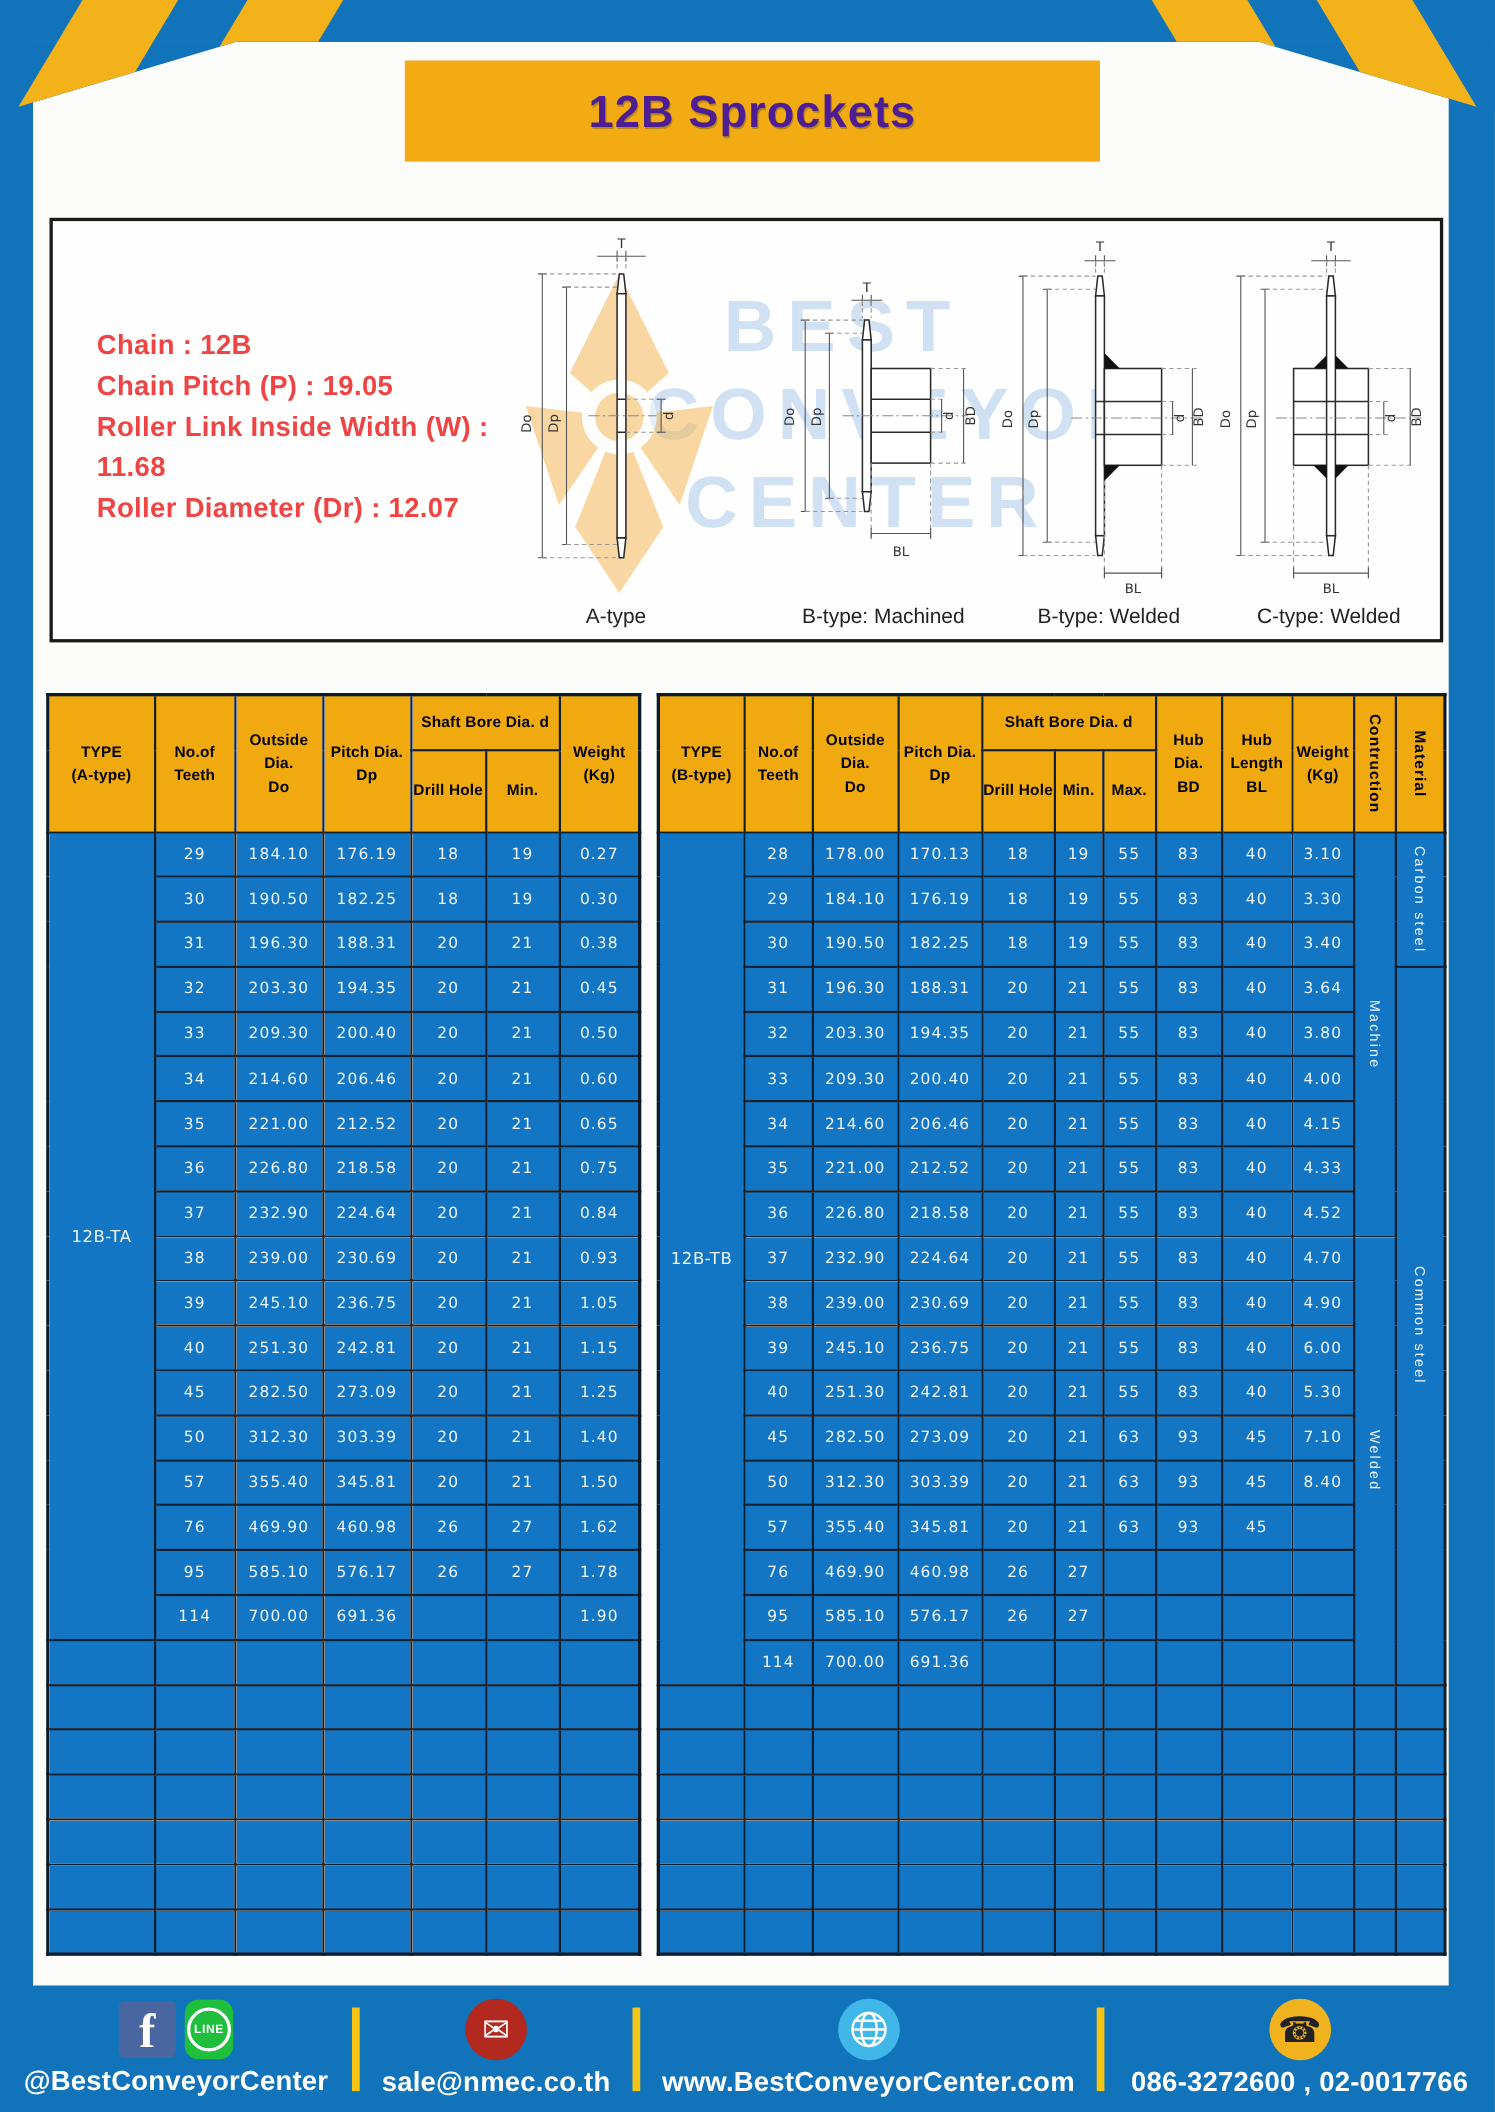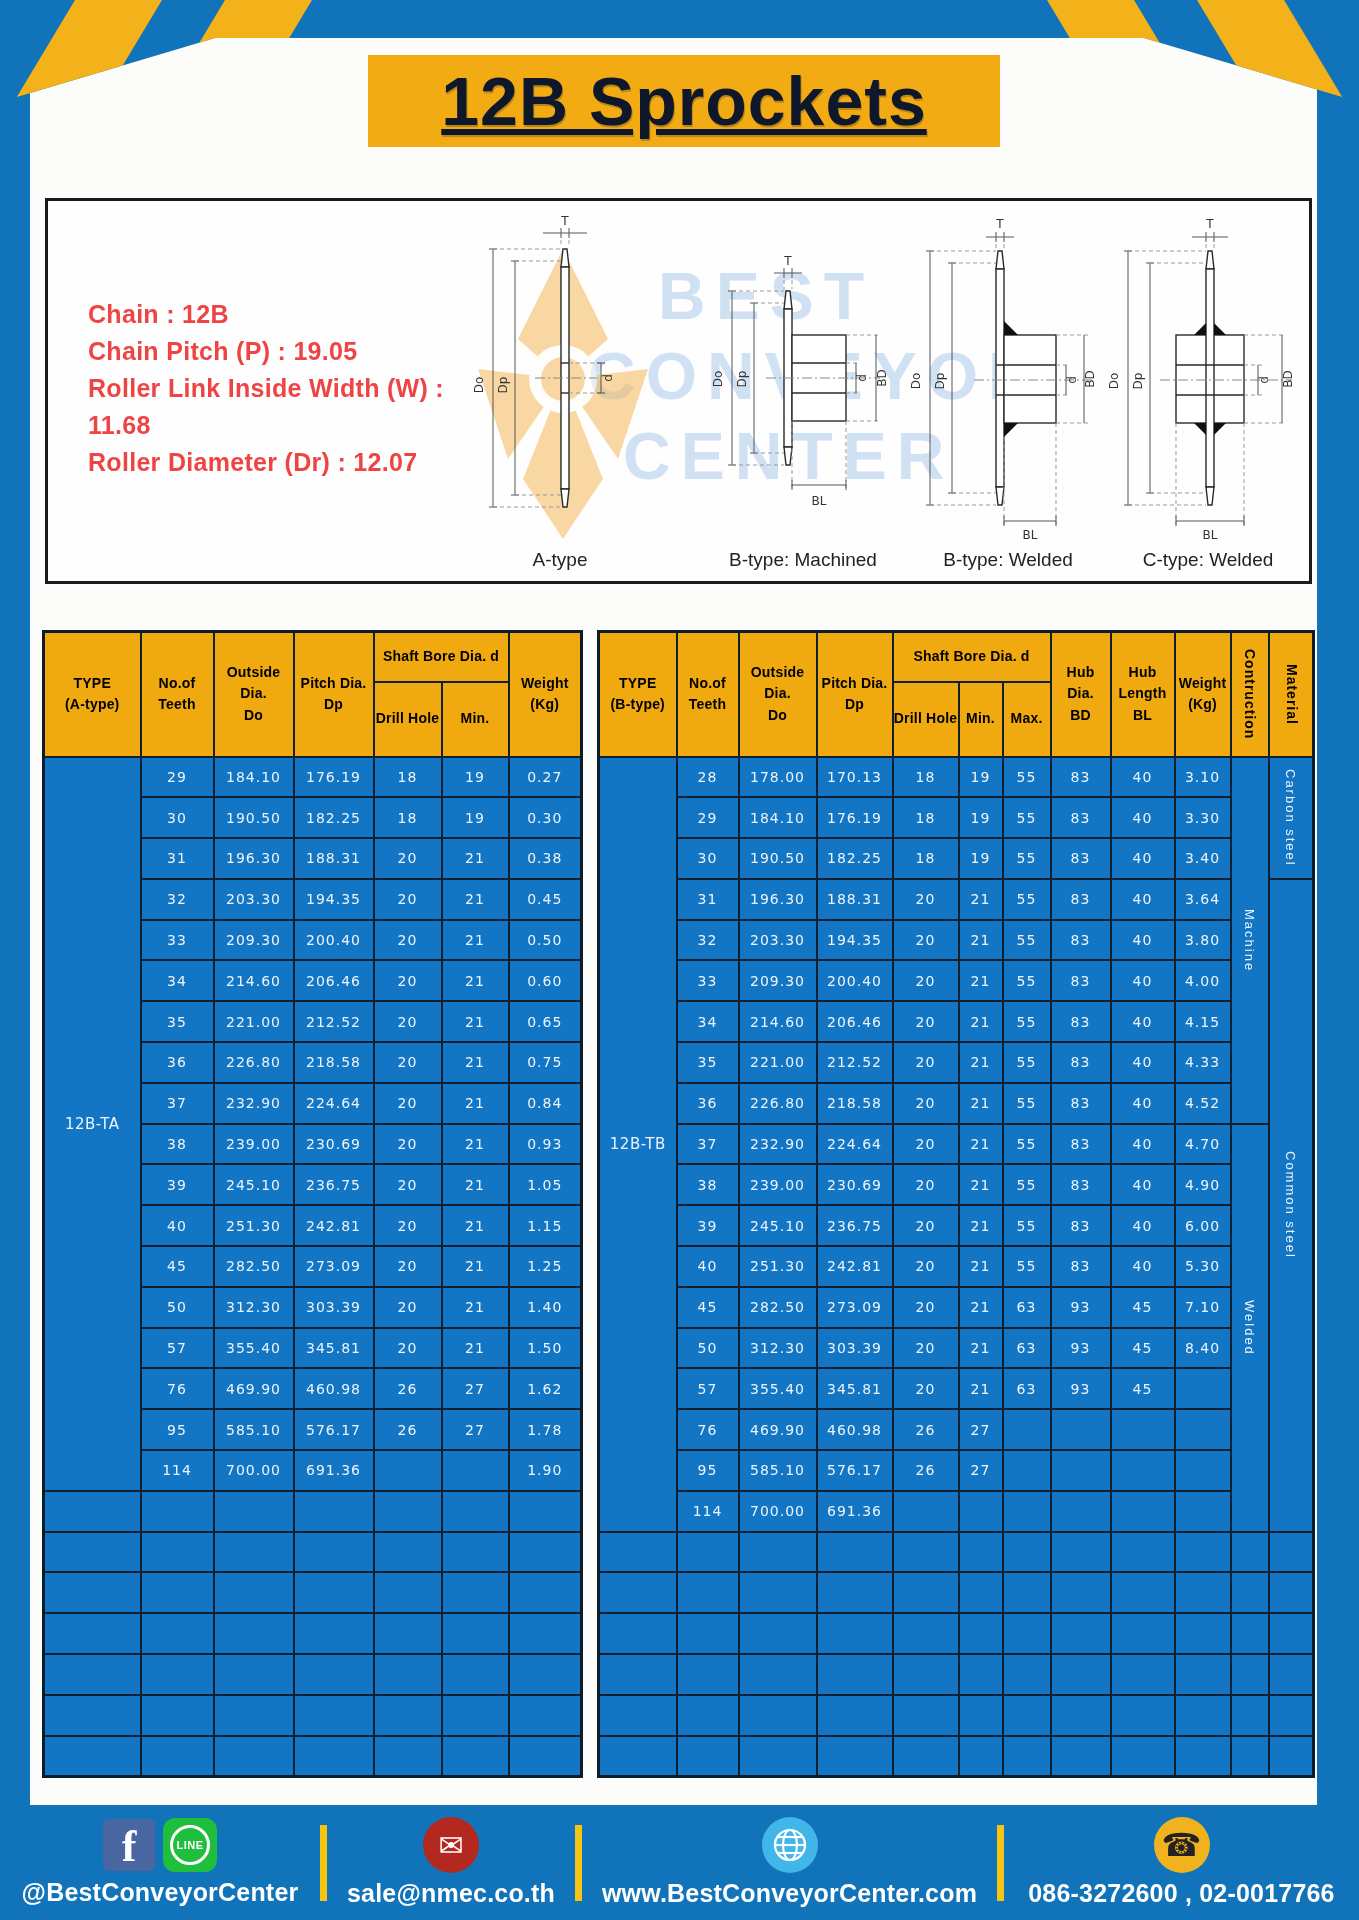--- a/index.html
+++ b/index.html
@@ -16,23 +16,22 @@
   }
   .top-deco { position:absolute; left:0; top:0; }
 
   
   .title-banner {
     position:absolute; left:368px; top:55px; width:632px; height:92px;
     background:#f2ab12;
     display:flex; align-items:center; justify-content:center;
   }
   .title-banner span {
-    font-size:68px; font-weight:800; color:#0f172a; letter-spacing:1px;
+    font-size:41px; font-weight:800; color:#4c1d95; letter-spacing:1px;
     text-shadow:1px 2px 0 rgba(40,40,40,.28);
-    text-decoration:underline;
   }
 
   
   .diagram-box {
     position:absolute; left:45px; top:198px; width:1267px; height:386px;
     background:#fefefe; border:3px solid #1a1a1a;
   }
   .watermark {
     position:absolute; left:540px; top:55px; z-index:0; pointer-events:none;
     font-weight:800; color:rgba(170,200,233,.55); line-height:80px; font-size:66px;
@@ -99,21 +98,21 @@
   .sec-1 { width:320px; } .sec-2 { width:248px; } .sec-3 { width:415px; } .sec-4 { flex:1; }
   .vbar { width:7px; height:76px; background:#f6c513; }
   .footer-label { color:#fff; font-weight:800; font-size:25px; letter-spacing:.2px; }
   .icon-row { display:flex; gap:8px; align-items:center; }
   .fb-icon {
     width:52px; height:52px; background:#4a66a0; border-radius:6px;
     display:flex; align-items:flex-end; justify-content:center;
     color:#fff; font-family:"Liberation Serif", serif; font-weight:700; font-size:44px; line-height:48px;
   }
   .line-icon {
-    width:54px; height:54px; background:#1fbe3c; border-radius:12px;
+    width:44px; height:54px; background:#1fbe3c; border-radius:12px;
     display:flex; align-items:center; justify-content:center;
   }
   .line-bubble {
     width:40px; height:40px; border:3px solid #fff; border-radius:50%;
     display:flex; align-items:center; justify-content:center;
     color:#fff; font-size:11px; font-weight:800; letter-spacing:.5px;
   }
   .round-icon {
     width:56px; height:56px; border-radius:50%;
     display:flex; align-items:center; justify-content:center;

